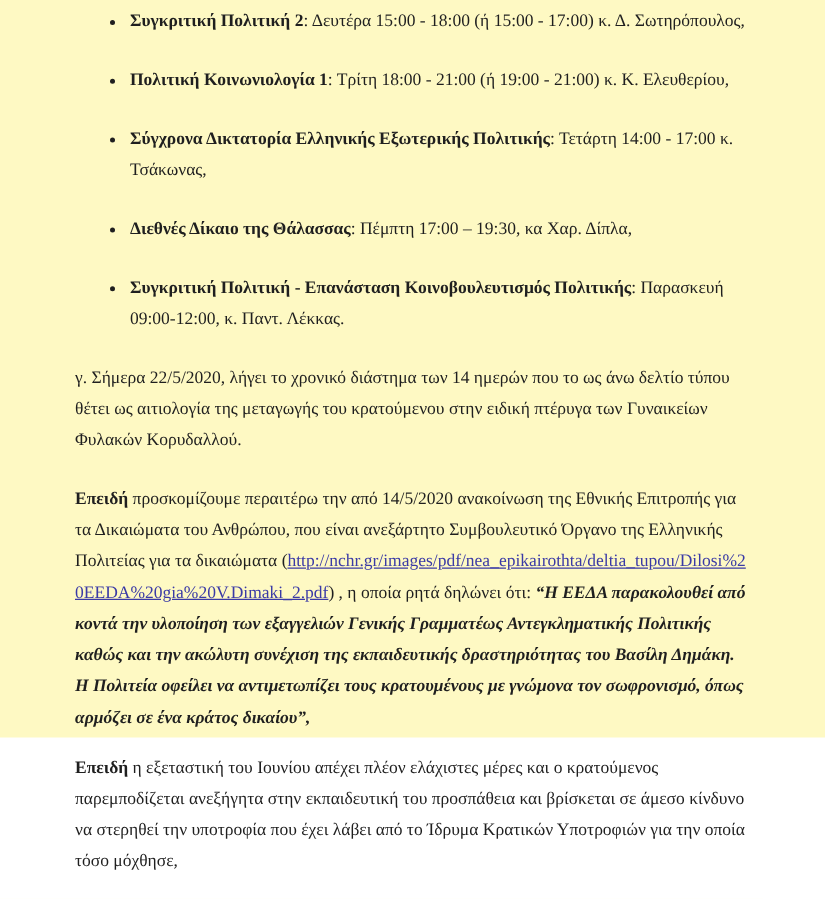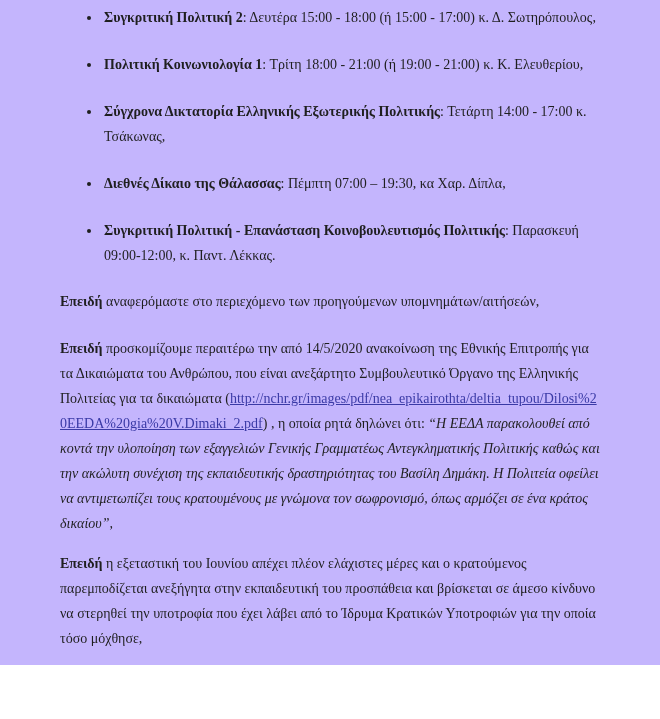--- a/index.html
+++ b/index.html
@@ -8,23 +8,23 @@
     height: 719px;
     background: #ffffff;
     font-family: "Liberation Serif", "DejaVu Serif", serif;
     font-size: 14px;
     line-height: 25px;
     color: #1f1f1f;
     overflow: hidden;
   }
   .doc {
     width: 660px;
-    height: 665px;
+    height: 590px;
     padding: 5px 58px 0 60px;
-    background: #c4b5fd;
+    background: #fef9c3;
   }
   ul.schedule {
     list-style: disc;
     margin: 0;
     padding-left: 42px;
   }
   ul.schedule li {
     margin-bottom: 22px;
     padding-left: 2px;
   }
@@ -35,49 +35,47 @@
   .para-epeidi1 { margin-top: 21px; }
   .para-epeidi2 { margin-top: 22px; }
   .para-epeidi3 { margin-top: 15px; }
   .lead-bold { font-weight: bold; }
   a.doc-link {
     color: #3a3aa6;
     text-decoration: underline;
     word-break: break-all;
   }
   .paren { color: #1f1f1f; }
-  .quote-italic { font-style: italic; }
+  .quote-italic { font-style: italic; font-weight: bold; }
 </style>
 </head>
 <body>
 
 <div class="doc">
 
   <ul class="schedule">
     <li>
       <span class="course-name">Συγκριτική Πολιτική 2</span><span>: Δευτέρα 15:00 - 18:00 (ή 15:00 - 17:00) κ. Δ. Σωτηρόπουλος,</span>
     </li>
     <li>
       <span class="course-name">Πολιτική Κοινωνιολογία 1</span><span>: Τρίτη 18:00 - 21:00 (ή 19:00 - 21:00) κ. Κ. Ελευθερίου,</span>
     </li>
     <li>
       <span class="course-name">Σύγχρονα Δικτατορία Ελληνικής Εξωτερικής Πολιτικής</span><span>: Τετάρτη 14:00 - 17:00 κ. Τσάκωνας,</span>
     </li>
     <li>
-      <span class="course-name">Διεθνές Δίκαιο της Θάλασσας</span><span>: Πέμπτη 07:00 – 19:30, κα Χαρ. Δίπλα,</span>
+      <span class="course-name">Διεθνές Δίκαιο της Θάλασσας</span><span>: Πέμπτη 17:00 – 19:30, κα Χαρ. Δίπλα,</span>
     </li>
     <li>
       <span class="course-name">Συγκριτική Πολιτική - Επανάσταση Κοινοβουλευτισμός Πολιτικής</span><span>: Παρασκευή 09:00-12:00, κ. Παντ. Λέκκας.</span>
     </li>
   </ul>
 
+  <p class="para-gamma">γ. Σήμερα 22/5/2020, λήγει το χρονικό διάστημα των 14 ημερών που το ως άνω δελτίο τύπου θέτει ως αιτιολογία της μεταγωγής του κρατούμενου στην ειδική πτέρυγα των Γυναικείων Φυλακών Κορυδαλλού.</p>
 
-  <p class="para-epeidi1">
-    <span class="lead-bold">Επειδή</span><span> αναφερόμαστε στο περιεχόμενο των προηγούμενων υπομνημάτων/αιτήσεών,</span>
-  </p>
 
   <p class="para-epeidi2">
     <span class="lead-bold">Επειδή</span><span> προσκομίζουμε περαιτέρω την από 14/5/2020 ανακοίνωση της Εθνικής Επιτροπής για τα Δικαιώματα του Ανθρώπου, που είναι ανεξάρτητο Συμβουλευτικό Όργανο της Ελληνικής Πολιτείας για τα δικαιώματα </span><span class="paren">(</span><a class="doc-link" href="#" title="http://nchr.gr/images/pdf/nea_epikairothta/deltia_tupou/Dilosi%20EEDA%20gia%20V.Dimaki_2.pdf">http://nchr.gr/images/pdf/nea_epikairothta/deltia_tupou/Dilosi%20EEDA%20gia%20V.Dimaki_2.pdf</a><span>) , η οποία ρητά δηλώνει ότι: </span><span class="quote-italic">“Η ΕΕΔΑ παρακολουθεί από κοντά την υλοποίηση των εξαγγελιών Γενικής Γραμματέως Αντεγκληματικής Πολιτικής καθώς και την ακώλυτη συνέχιση της εκπαιδευτικής δραστηριότητας του Βασίλη Δημάκη. Η Πολιτεία οφείλει να αντιμετωπίζει τους κρατουμένους με γνώμονα τον σωφρονισμό, όπως αρμόζει σε ένα κράτος δικαίου”,</span>
   </p>
 
   <p class="para-epeidi3">
     <span class="lead-bold">Επειδή</span><span> η εξεταστική του Ιουνίου απέχει πλέον ελάχιστες μέρες και ο κρατούμενος παρεμποδίζεται ανεξήγητα στην εκπαιδευτική του προσπάθεια και βρίσκεται σε άμεσο κίνδυνο να στερηθεί την υποτροφία που έχει λάβει από το Ίδρυμα Κρατικών Υποτροφιών για την οποία τόσο μόχθησε,</span>
   </p>
 
 </div>

